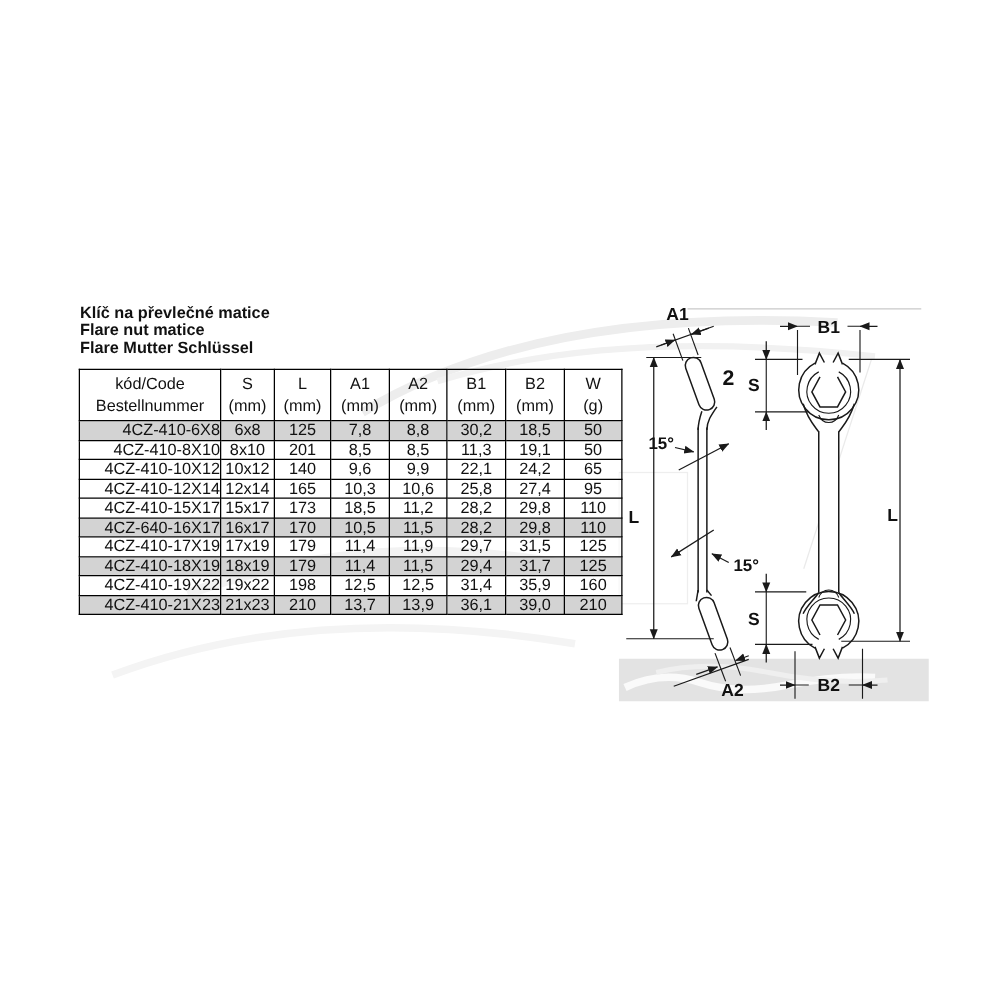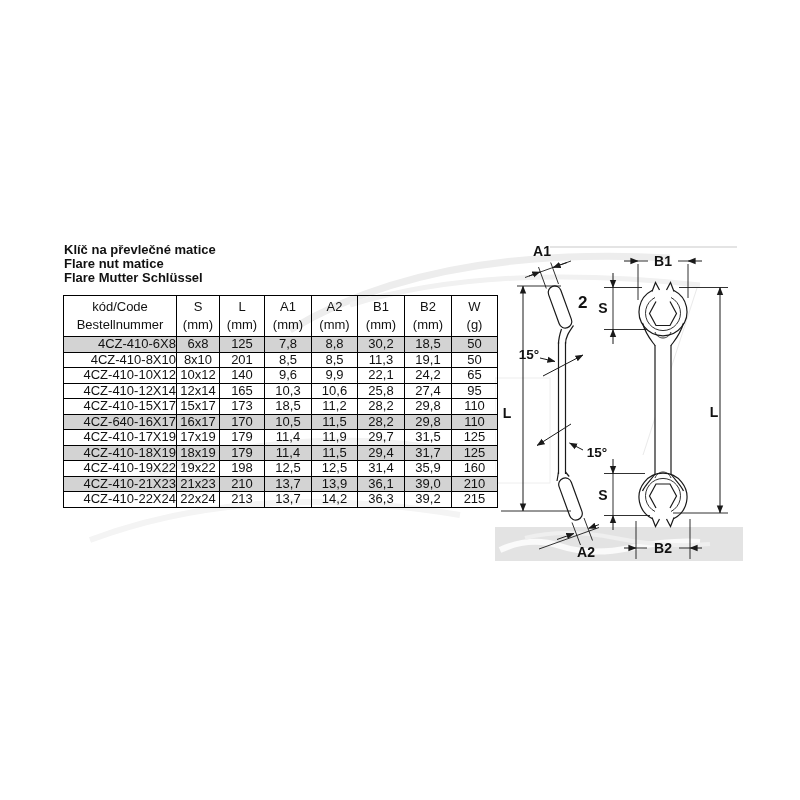--- a/index.html
+++ b/index.html
@@ -197,30 +197,20 @@
       <tr class="shaded">
         <td class="code">4CZ-410-21X23</td>
         <td>21x23</td>
         <td>210</td>
         <td>13,7</td>
         <td>13,9</td>
         <td>36,1</td>
         <td>39,0</td>
         <td>210</td>
       </tr>
-      <tr>
-        <td class="code">4CZ-410-22X24</td>
-        <td>22x24</td>
-        <td>213</td>
-        <td>13,7</td>
-        <td>14,2</td>
-        <td>36,3</td>
-        <td>39,2</td>
-        <td>215</td>
-      </tr>
     </tbody>
 </table>
 
 <svg id="drawing" width="305" height="345" viewBox="0 0 305 345">
   <defs>
     <marker id="arw" viewBox="0 0 10 10" refX="9.5" refY="5" markerWidth="8" markerHeight="8" orient="auto-start-reverse">
       <path d="M0,1 L10,5 L0,9 z" fill="#1a1a1a"></path>
     </marker>
   </defs>
 

